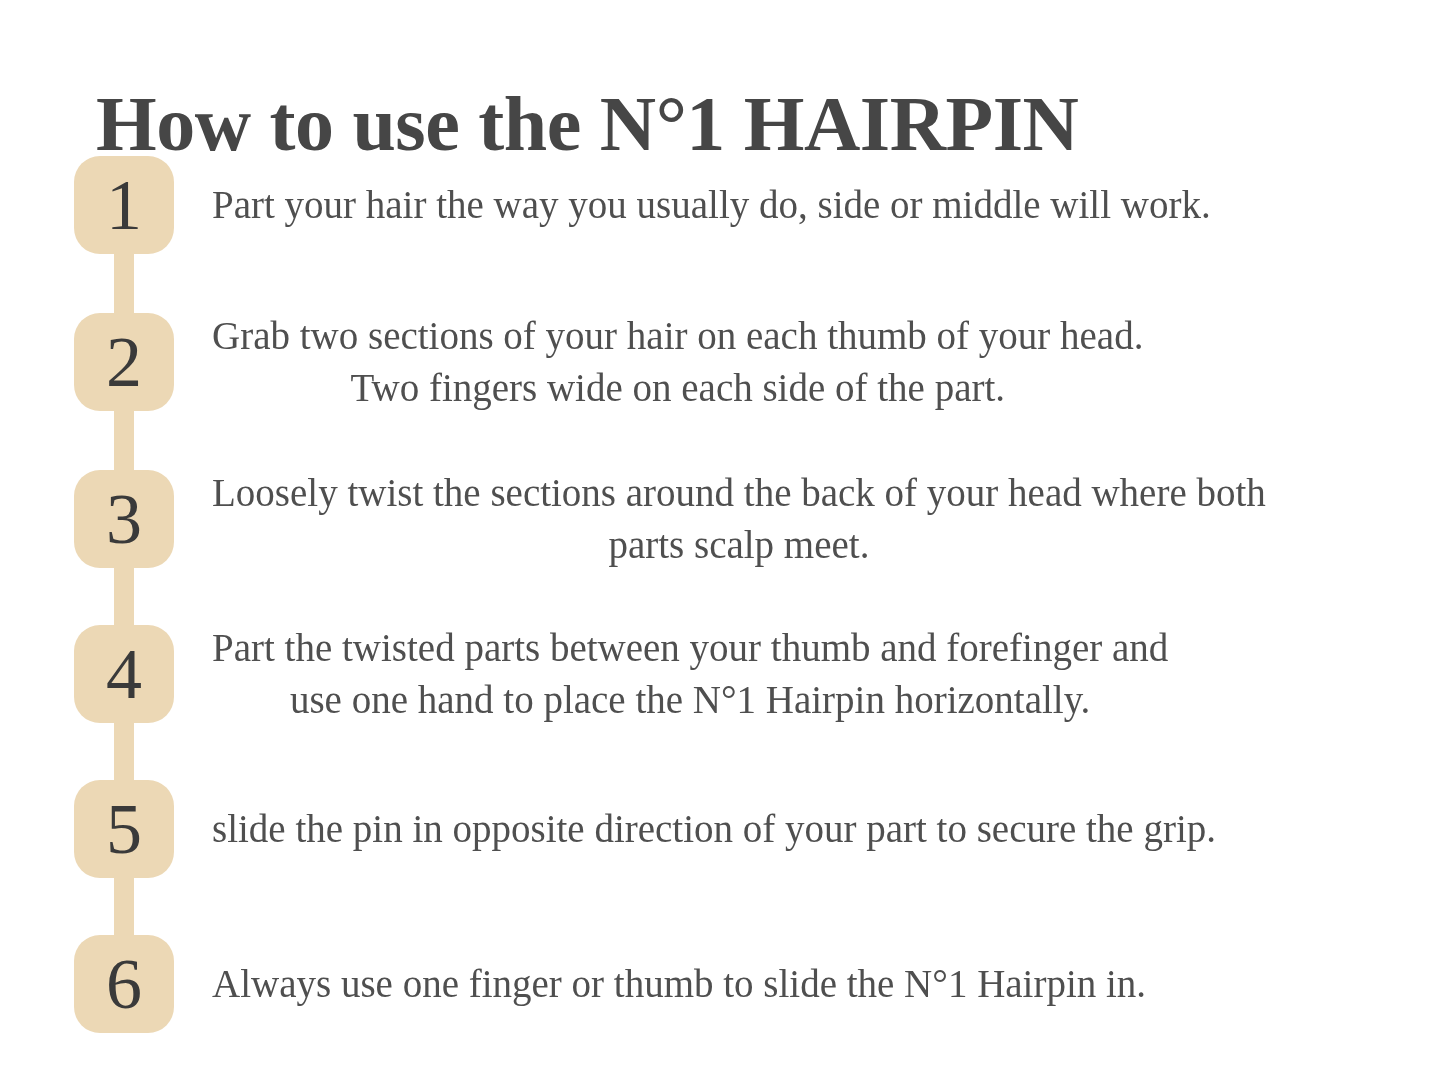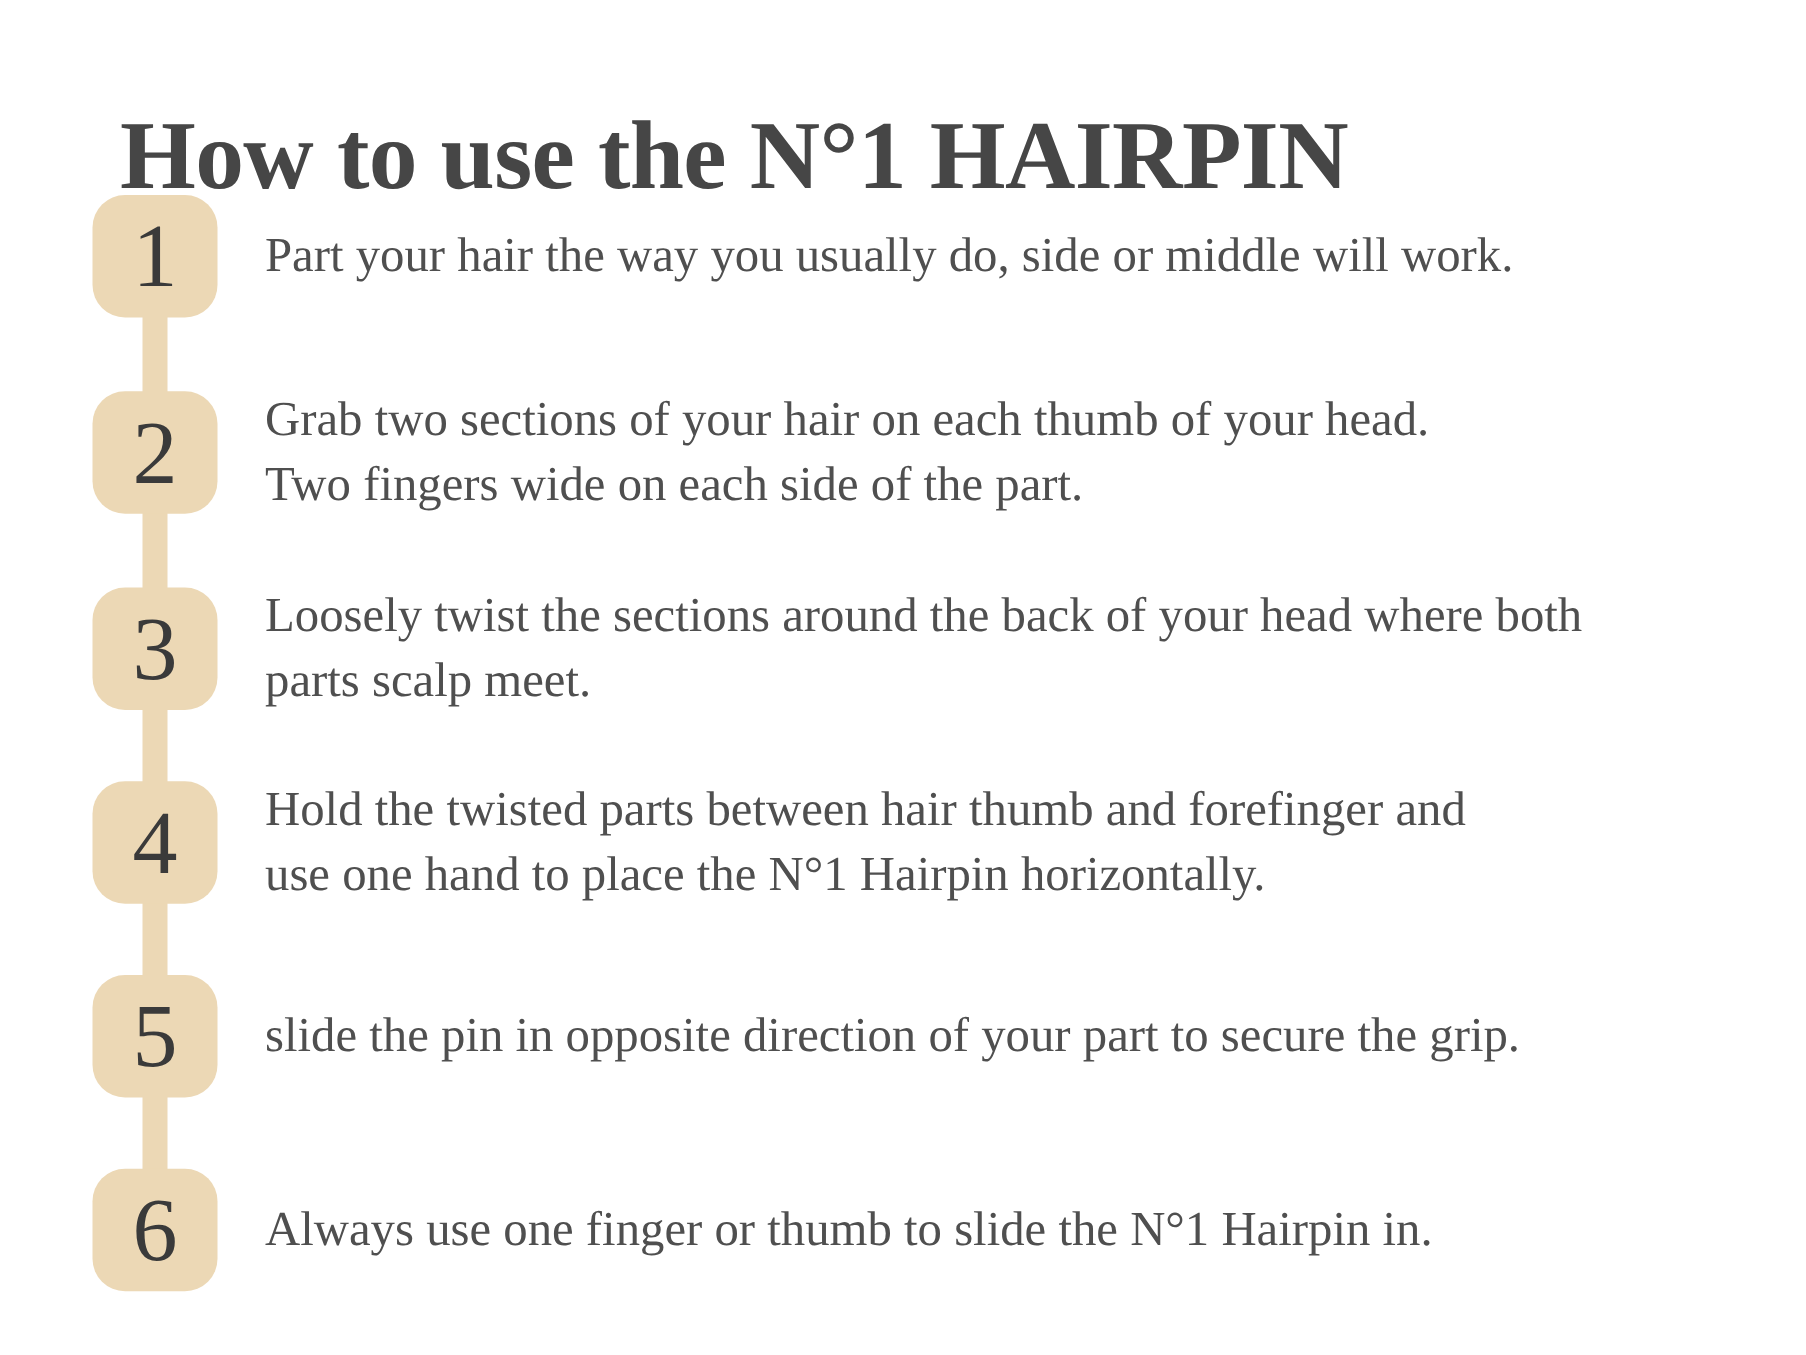--- a/index.html
+++ b/index.html
@@ -61,20 +61,21 @@
   }
   .step-text {
     margin-left: 38px;
     font-size: 39px;
     line-height: 52px;
     color: var(--text-color, #4f4f4f);
   }
   .step-text .line {
     display: block;
     white-space: nowrap;
+    text-align: center;
   }
   .s1 { top: 156px; }
   .s2 { top: 313px; }
   .s3 { top: 470px; }
   .s4 { top: 625px; }
   .s5 { top: 780px; }
   .s6 { top: 935px; }
 </style>
 </head>
 <body>
@@ -112,21 +113,21 @@
       <span class="line">Loosely twist the sections around the back of your head where both</span>
       <span class="line">parts scalp meet.</span>
     </div>
   </div>
 
   <div class="step s4">
     <div class="badge">
       <span class="num">4</span>
     </div>
     <div class="step-text">
-      <span class="line">Hold the twisted parts between hair thumb and forefinger and</span>
+      <span class="line">Part the twisted parts between your thumb and forefinger and</span>
       <span class="line">use one hand to place the N°1 Hairpin horizontally.</span>
     </div>
   </div>
 
   <div class="step s5">
     <div class="badge">
       <span class="num">5</span>
     </div>
     <div class="step-text">
       <span class="line">slide the pin in opposite direction of your part to secure the grip.</span>

